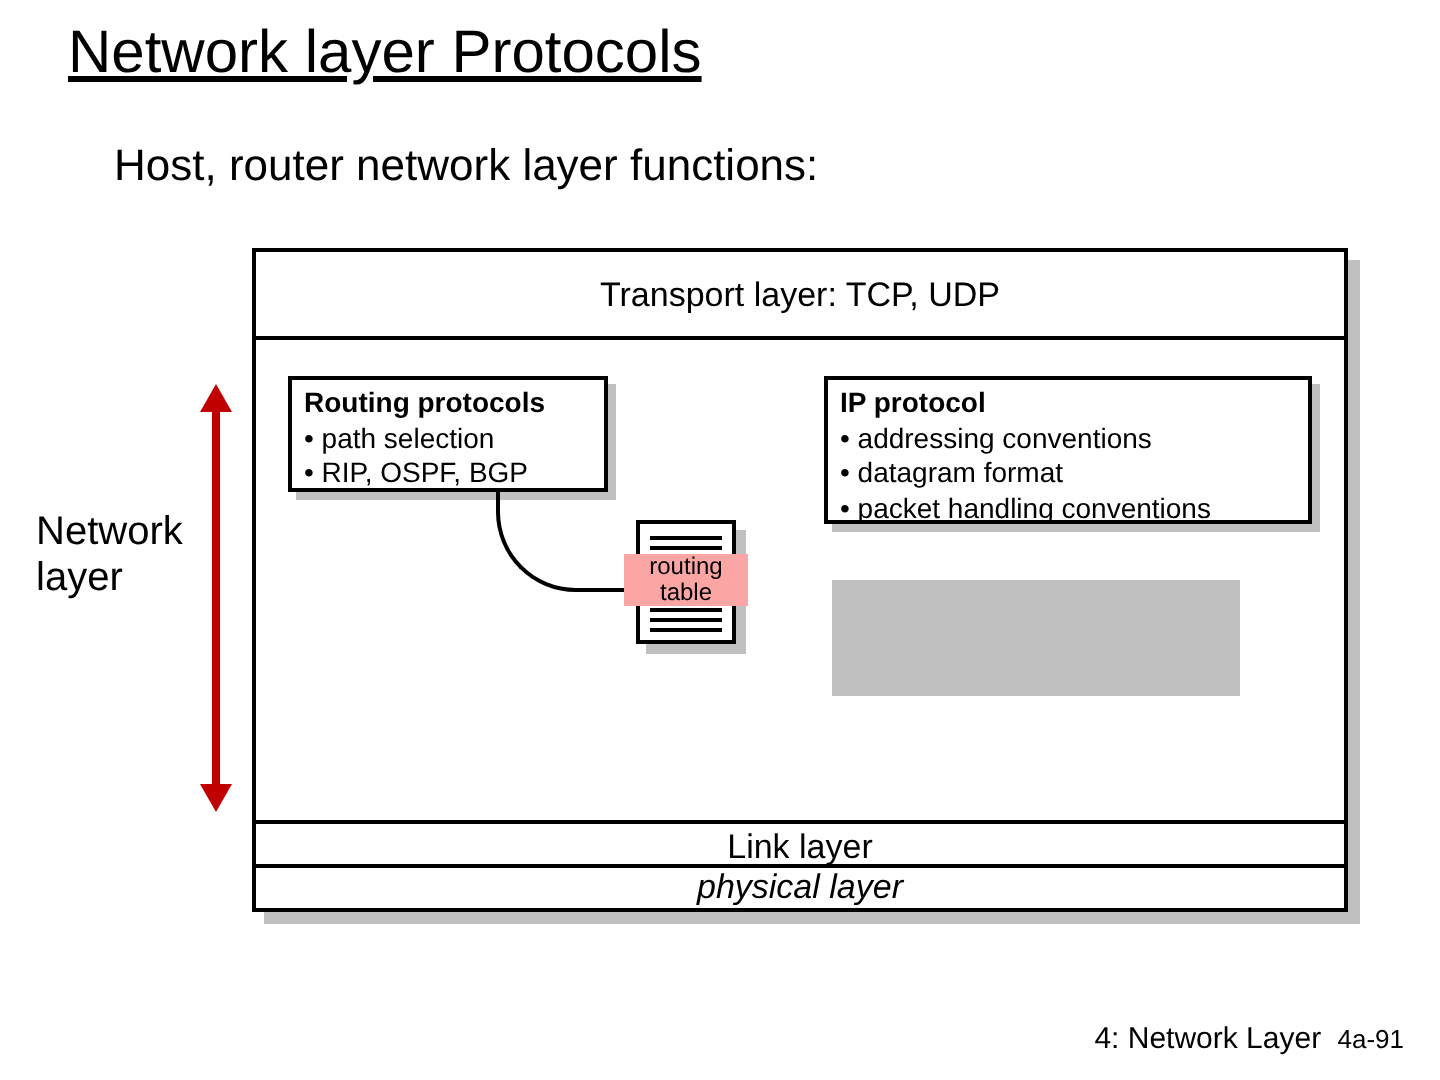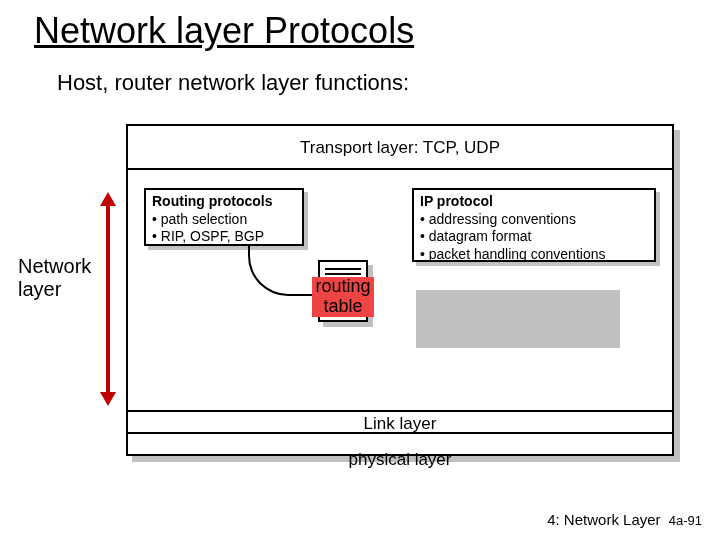--- a/index.html
+++ b/index.html
@@ -13,21 +13,21 @@
   }
   .slide {
     position: relative;
     width: 720px;
     height: 540px;
   }
   .title {
     position: absolute;
     left: 34px;
     top: 10px;
-    font-size: 36px;
+    font-size: 30px;
     text-decoration: underline;
   }
   .subtitle {
     position: absolute;
     left: 57px;
     top: 70px;
     font-size: 22px;
   }
   .footer {
     position: absolute;
@@ -112,24 +112,25 @@
     height: 44px;
     line-height: 30px;
   }
   .row-link {
     top: 284px;
     height: 24px;
     line-height: 10px;
     border-top: 2px solid #000;
   }
   .row-physical {
-    top: 324px;
+    top: 308px;
     height: 20px;
     line-height: 6px;
     border-bottom: none;
+    font-style: italic;
   }
 
   
   .mid {
     position: absolute;
     left: 0;
     top: 44px;
     width: 595px;
     height: 240px;
   }
@@ -185,24 +186,24 @@
     position: absolute;
     left: 5px; right: 5px;
     height: 2px;
     background: #000;
   }
   .rt-label {
     position: absolute;
     left: -6px;
     top: 17px;
     width: 62px;
-    font-size: 18px;
+    font-size: 12px;
     text-align: center;
     line-height: 1.1;
-    background: #ef4444;
+    background: #fca5a5;
   }
 
   
   .curve {
     position: absolute;
     left: 120px;
     top: 74px;
     width: 70px;
     height: 50px;
     border: 2.5px solid #000;

